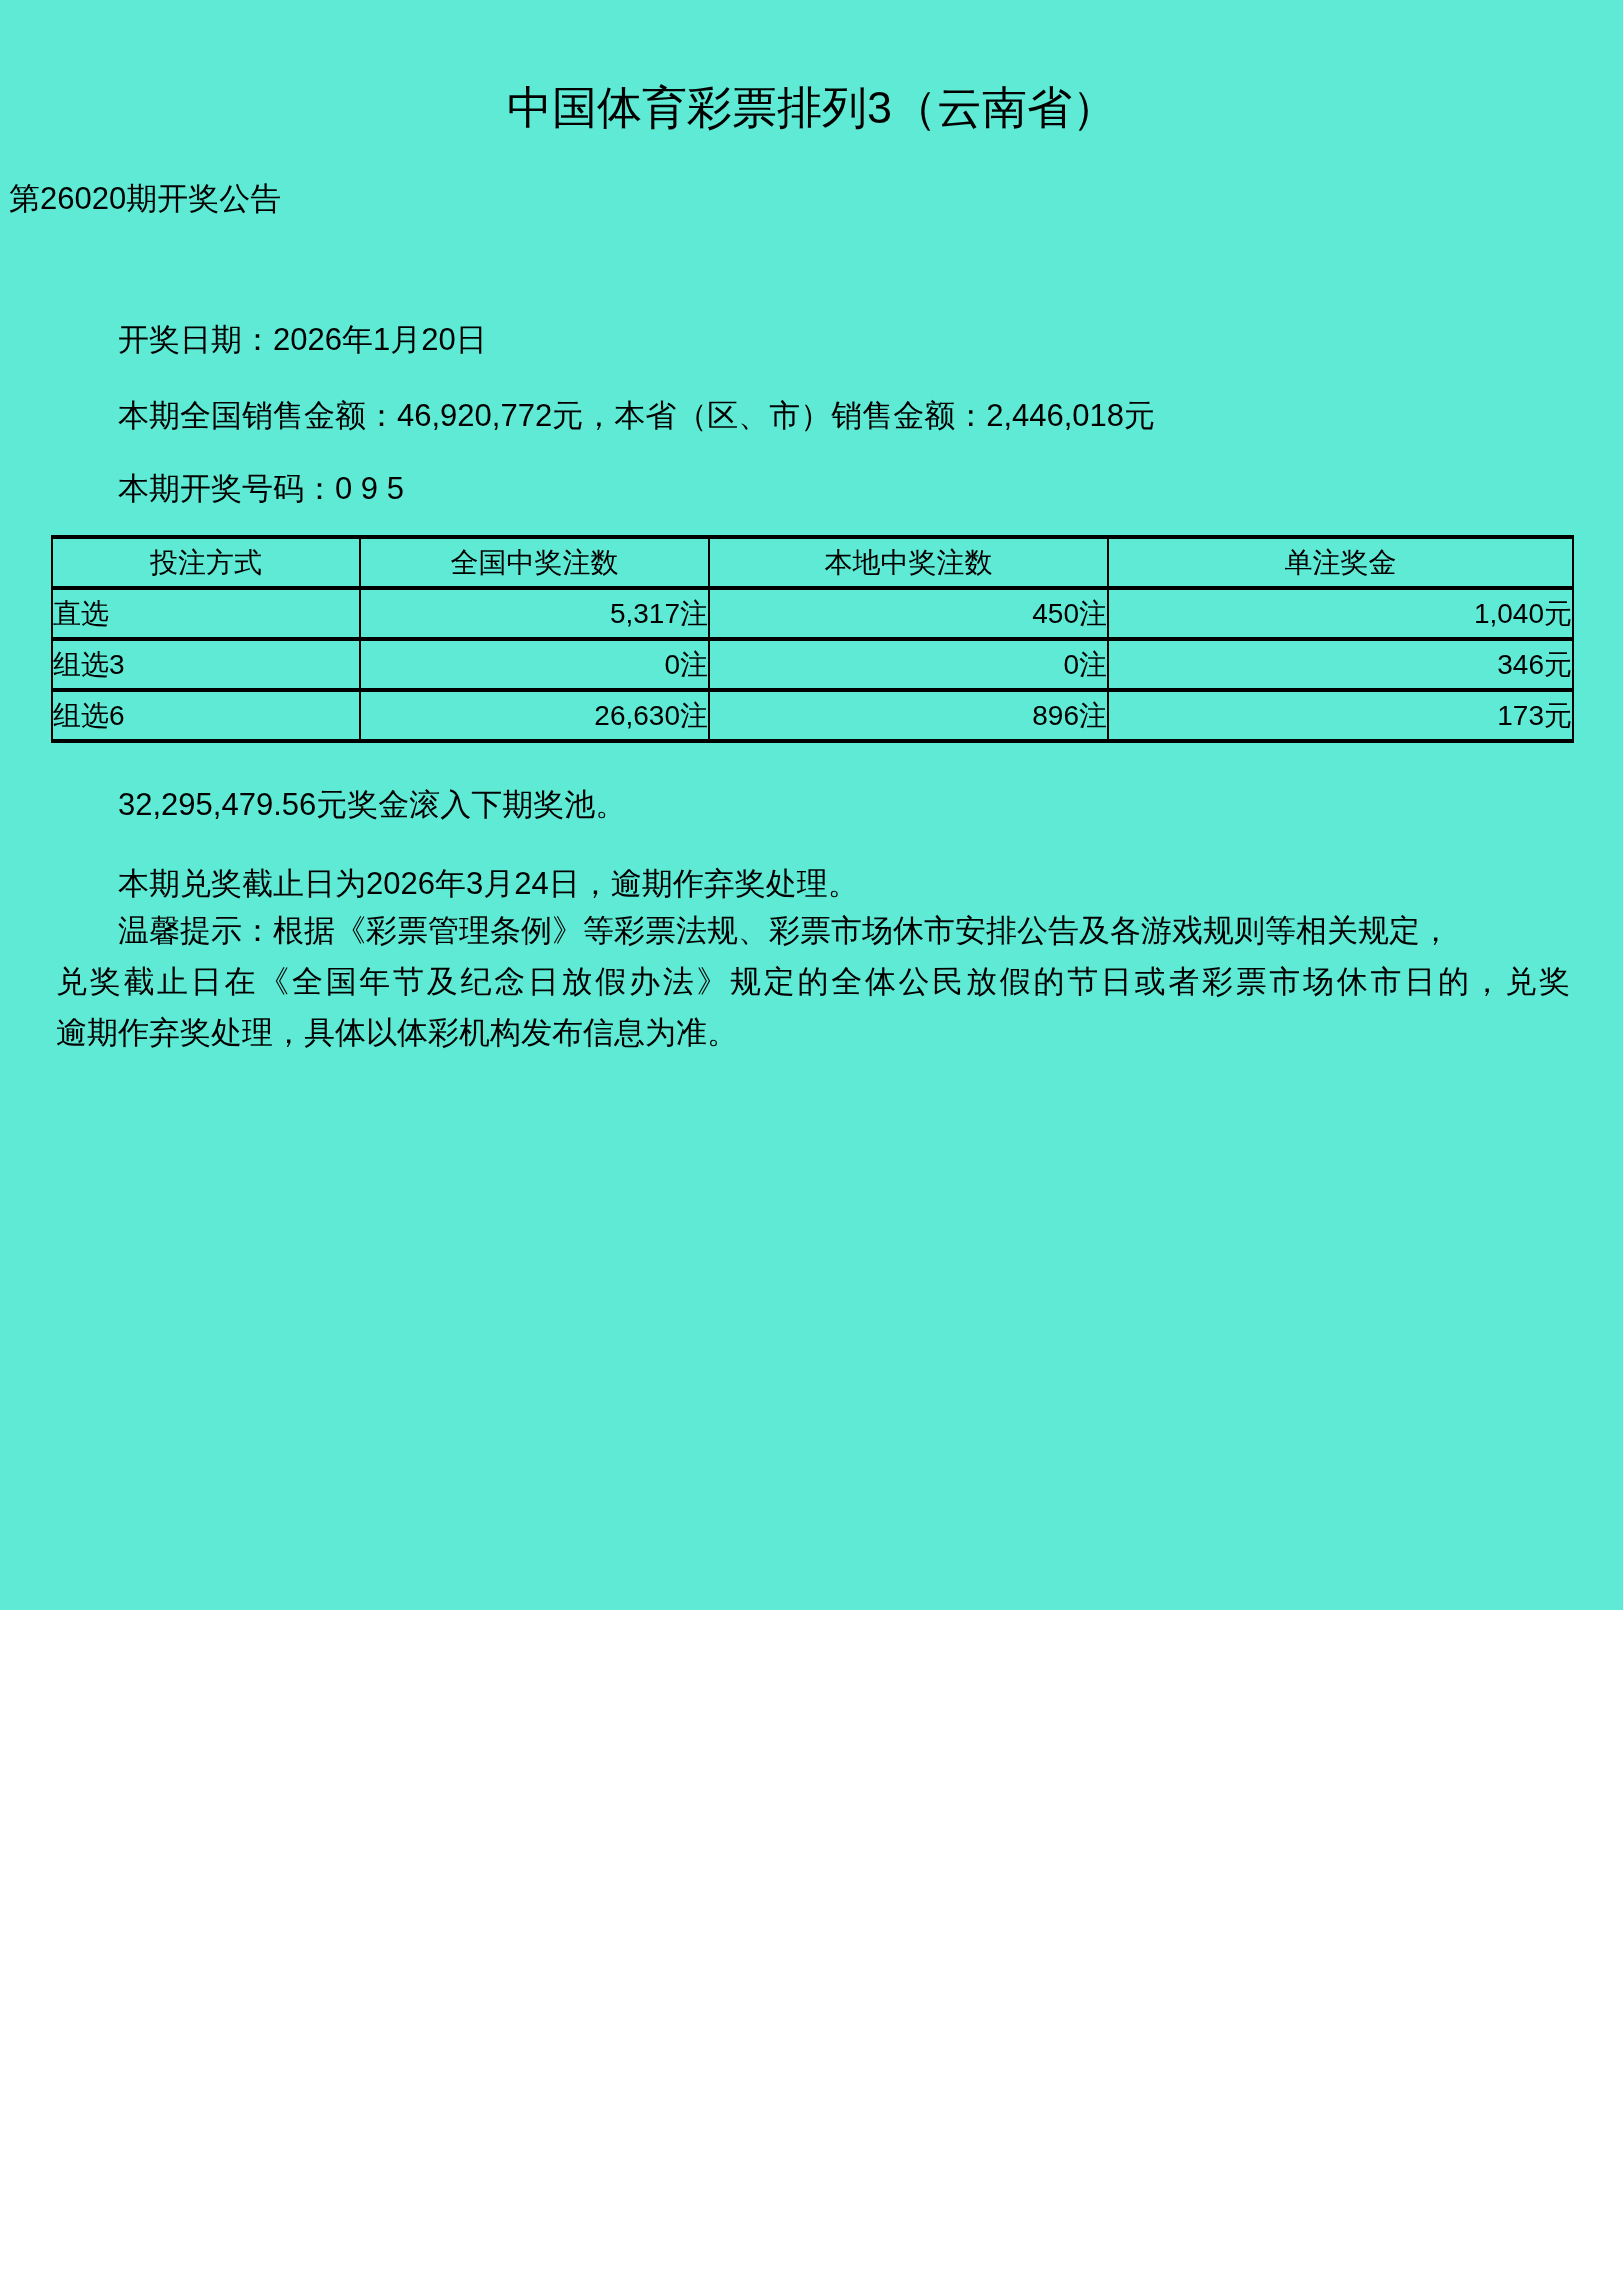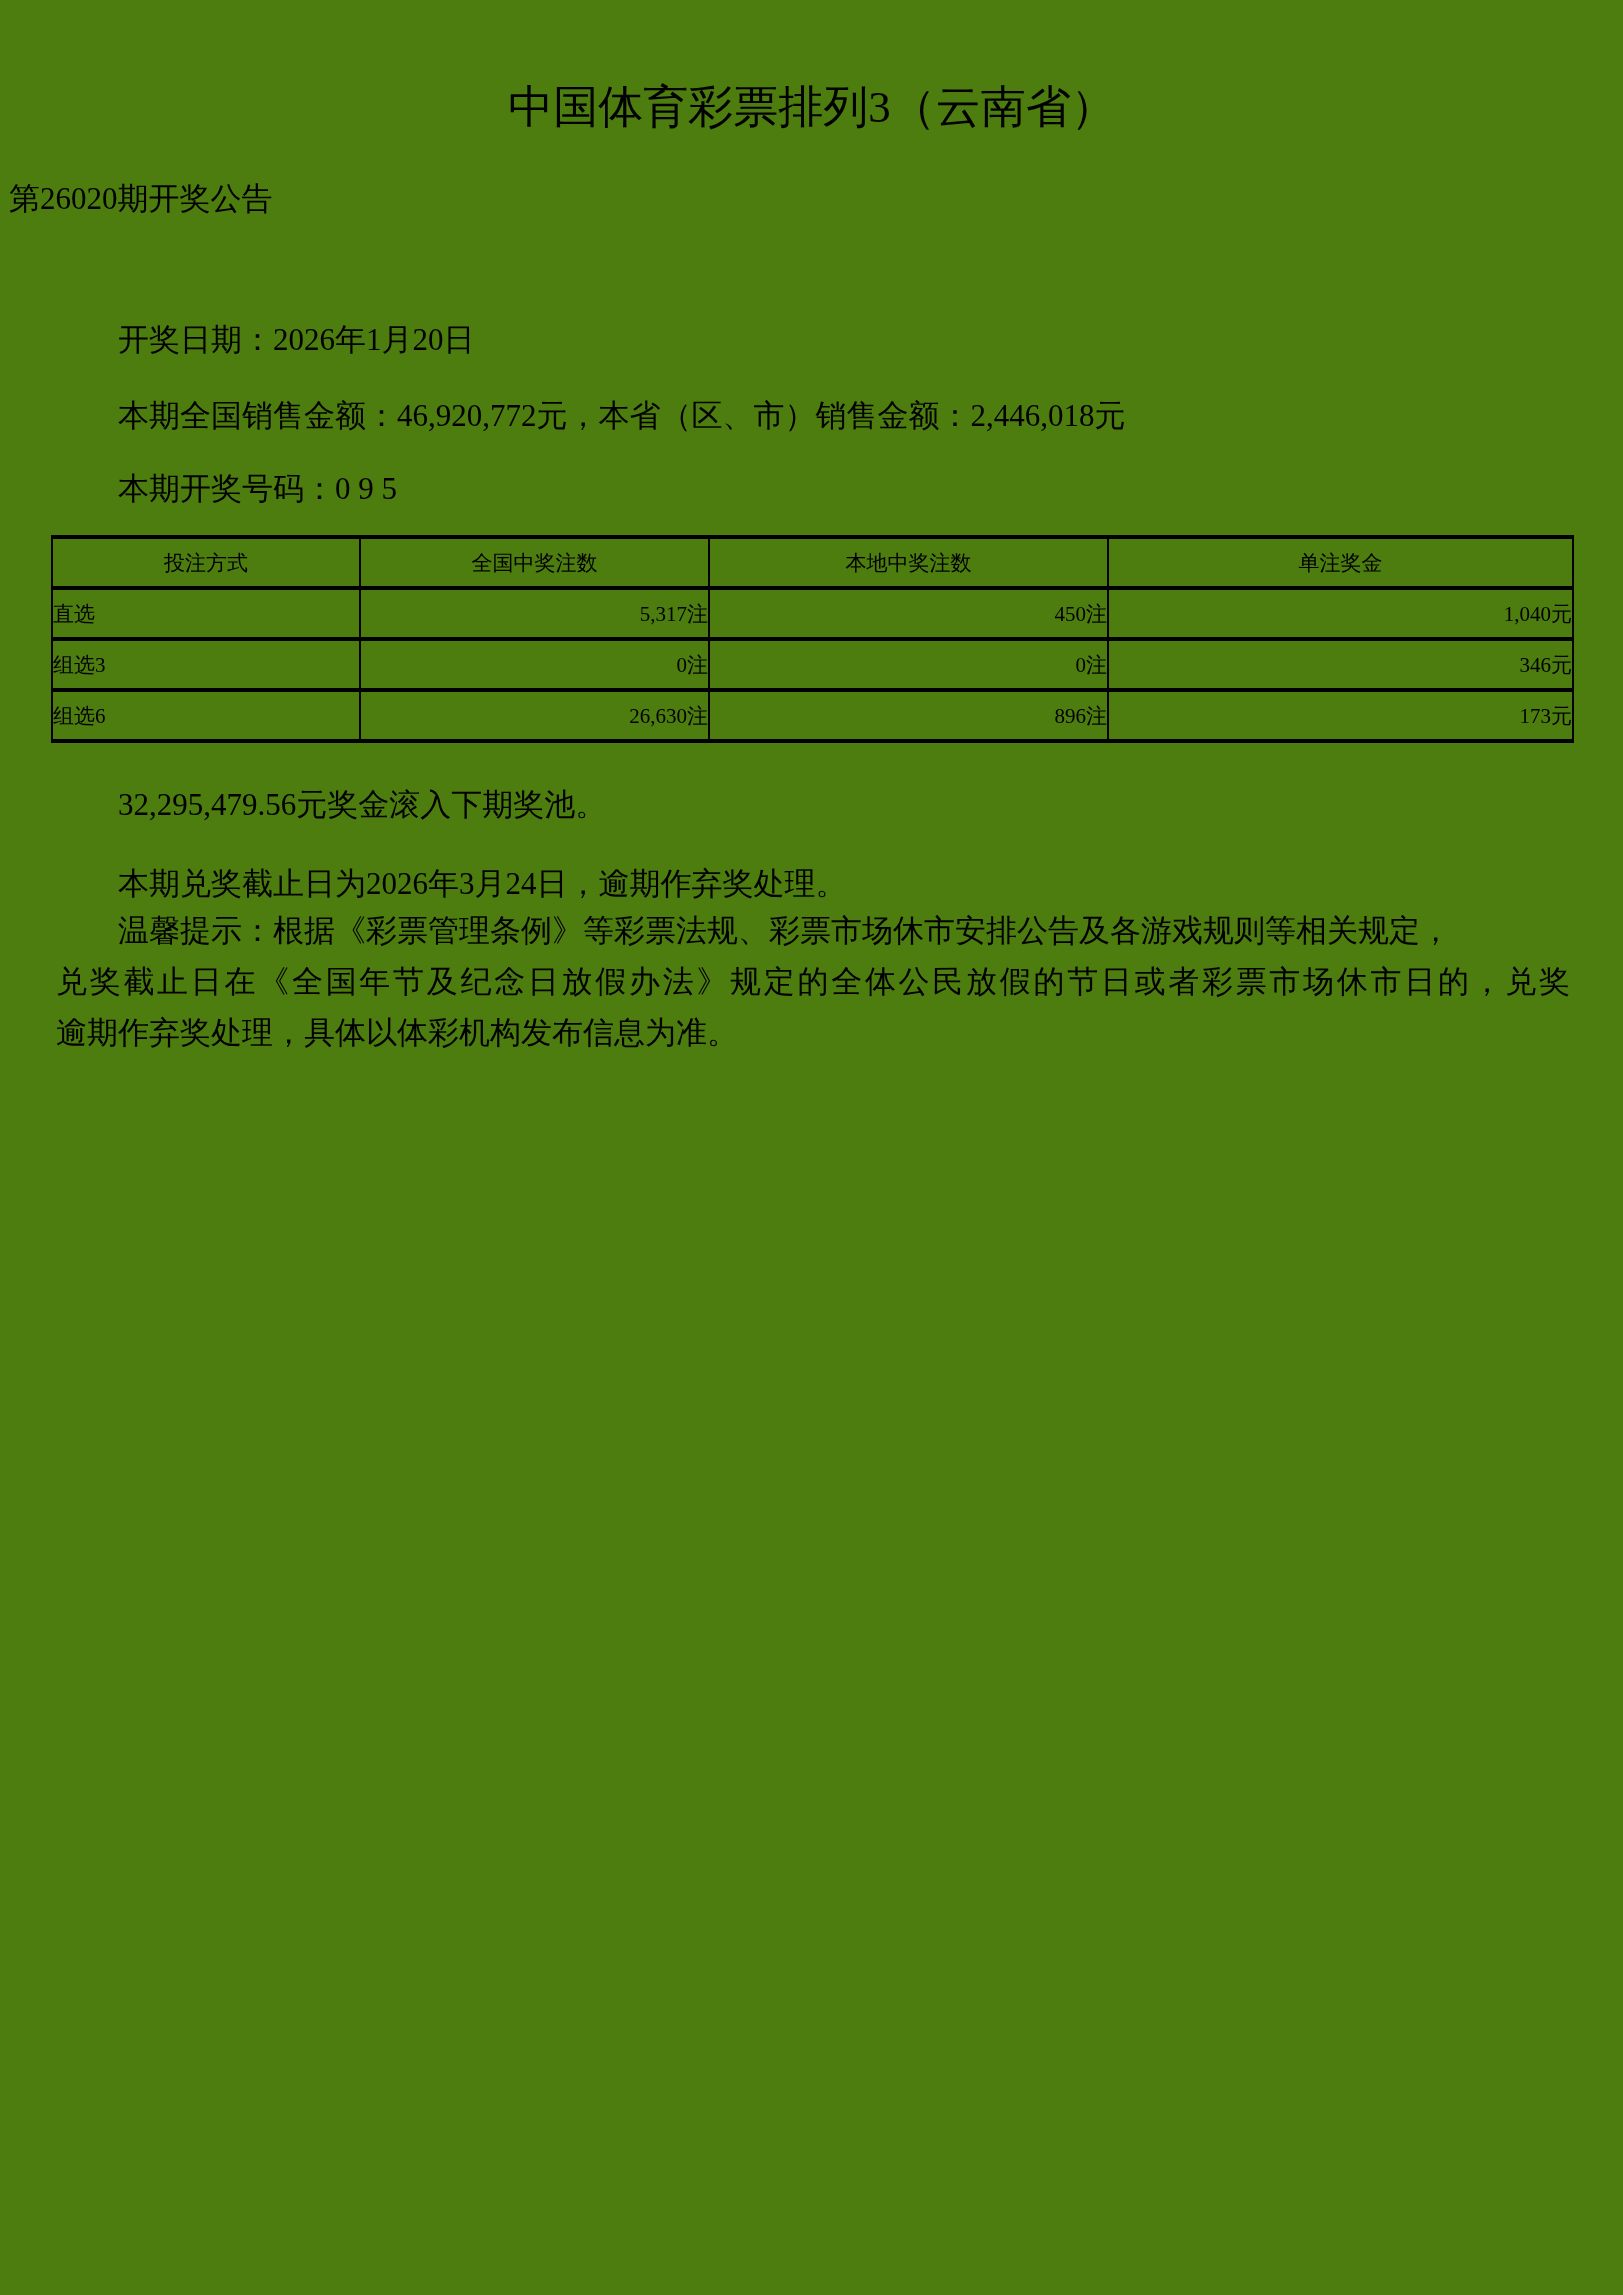--- a/index.html
+++ b/index.html
@@ -1,22 +1,22 @@
 <!DOCTYPE html>
 <html style="font-size:8.2px"><head>
 <meta charset="utf-8">
 <style>
   html, body { margin: 0; padding: 0; background: #ffffff; }
   .doc {
     position: relative;
     width: 1624px;
-    height: 2295px;
-    background: #4d7c0f;
+    height: 1610px;
+    background: #5eead4;
     color: #000000;
-    font-family: Liberation Serif, serif;
+    font-family: Liberation Sans, sans-serif;
   }
   .title {
     position: absolute;
     top: 82px;
     left: 0;
     width: 100%;
     text-align: center;
     font-size: 45px;
     line-height: 1.15;
     white-space: nowrap;
@@ -44,21 +44,21 @@
   .line-rollover{ top: 786px; }
   .line-deadline{ top: 865px; }
 
   table.results {
     position: absolute;
     top: 535px;
     left: 51px;
     width: 1521px;
     border-collapse: collapse;
     table-layout: fixed;
-    font-size: 21px;
+    font-size: 28px;
   }
   table.results tr { height: 51px; }
   table.results th, table.results td {
     border: 2px solid #000000;
     border-top-width: 4.6px;
     border-bottom-width: 4.6px;
     font-weight: normal;
     padding: 0;
     overflow: hidden;
   }

